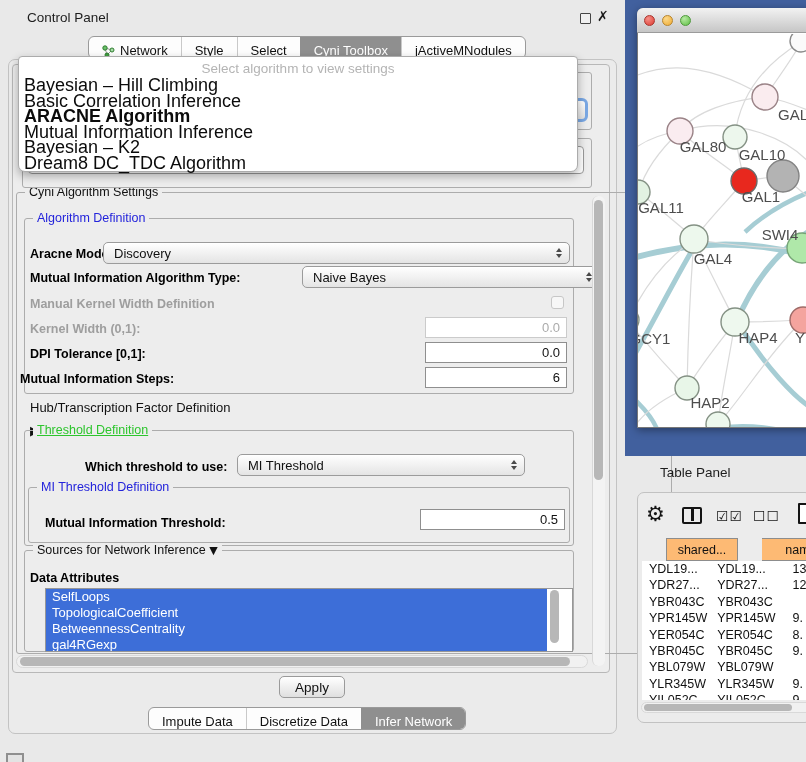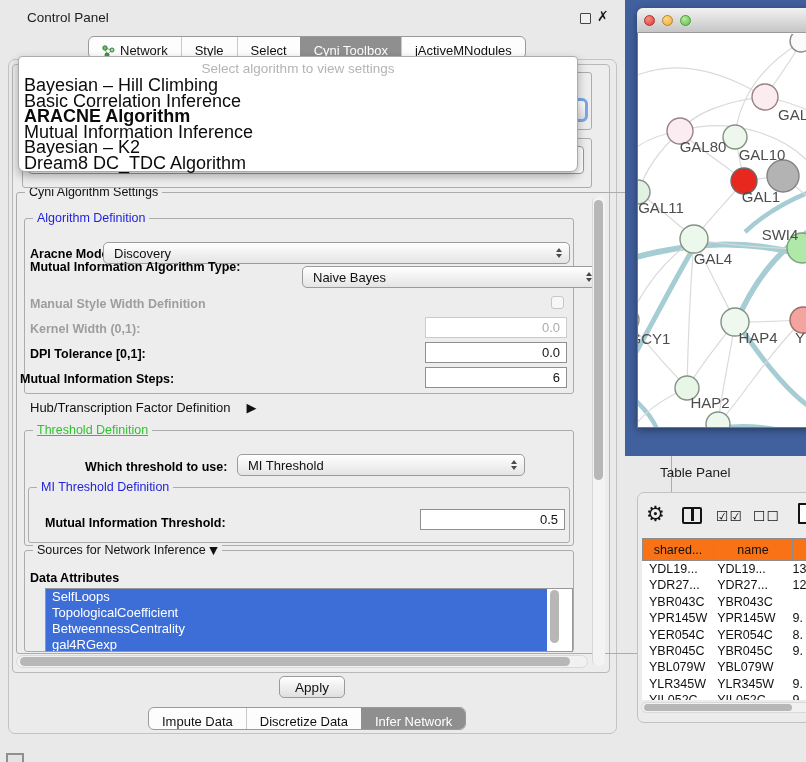--- a/index.html
+++ b/index.html
@@ -77,21 +77,21 @@
 
   .tp-title{left:660px;top:465px;font-size:13.5px;color:#1d1d1d;}
   .tp-box{left:637px;top:492px;width:175px;height:231px;border:1px solid #C2C2C2;border-radius:7px;background:#ECECEC;}
   .tp-gear{left:646px;top:502px;font-size:21px;font-family:"DejaVu Sans",sans-serif;color:#141414;}
   .tp-cols{left:682px;top:507px;width:20px;height:17px;border:2.5px solid #141414;border-radius:2px;}
   .tp-cols:after{content:"";position:absolute;left:7px;top:0;width:2.5px;height:12px;background:#141414;}
   .tp-checks{font-family:"DejaVu Sans",sans-serif;font-size:14px;color:#141414;letter-spacing:1px;top:508px;}
   .tp-doc{left:798px;top:503px;width:16px;height:21px;border:2px solid #141414;background:#FFF;border-radius:1px;}
   .tbl{left:642px;top:538px;font-size:12.5px;}
   .tbl-h{display:flex;height:23px;}
-  .tbl-h .hc{background:#f97316;border:1px solid #8D8D8D;border-left:none;display:flex;align-items:center;justify-content:center;}
+  .tbl-h .hc{background:#fdba74;border:1px solid #8D8D8D;border-left:none;display:flex;align-items:center;justify-content:center;margin-left:24px;}
   .tbl-h .hc:first-child{border-left:1px solid #8D8D8D;}
   .tbl-rows{position:absolute;left:0;top:23px;width:170px;height:139px;overflow:hidden;background:#FFF;}
   .trow{display:flex;height:16.4px;line-height:16.4px;}
   .trow .tc{overflow:hidden;white-space:nowrap;}
 
   svg text{font-family:"Liberation Sans",sans-serif;}
 </style>
 </head>
 <body>
 
@@ -155,38 +155,38 @@
     <span class="legend blue">Algorithm Definition</span>
   </div>
   <div class="abs lbl" style="left:30px;top:247px;">Aracne Mode:</div>
   <div class="abs combo" style="left:103px;top:242px;width:467px;">
     <span>Discovery</span>
     <span class="arrows">
         <span class="tri-up"></span>
         <span class="tri-dn"></span>
       </span>
   </div>
-  <div class="abs lbl" style="left:30px;top:260px;">Mutual Information Algorithm Type:</div>
+  <div class="abs lbl" style="left:30px;top:271px;">Mutual Information Algorithm Type:</div>
   <div class="abs combo" style="left:272px;top:266px;width:298px;margin-left:30px;">
     <span>Naive Bayes</span>
     <span class="arrows">
         <span class="tri-up"></span>
         <span class="tri-dn"></span>
       </span>
   </div>
-  <div class="abs lbl dis" style="left:30px;top:297px;">Manual Style Width Definition</div>
+  <div class="abs lbl dis" style="left:30px;top:297px;">Manual Kernel Width Definition</div>
   <div class="abs chk" style="left:551px;top:296px;"></div>
   <div class="abs lbl dis" style="left:30px;top:322px;">Kernel Width (0,1):</div>
   <div class="abs tfield dis" style="left:425px;top:317px;width:142px;">0.0</div>
   <div class="abs lbl" style="left:30px;top:347px;">DPI Tolerance [0,1]:</div>
   <div class="abs tfield" style="left:425px;top:342px;width:142px;">0.0</div>
   <div class="abs lbl" style="left:12px;top:372px;margin-left:8px;">Mutual Information Steps:</div>
   <div class="abs tfield" style="left:425px;top:367px;width:142px;">6</div>
 
-  <div class="abs" style="left:30px;top:400px;font-size:13px;display:flex;align-items:flex-start;gap:16px;">
+  <div class="abs" style="left:30px;top:400px;font-size:13px;display:flex;align-items:flex-start;gap:8px;flex-direction:column;">
     <span>Hub/Transcription Factor Definition</span>
     <span style="font-family:'DejaVu Sans',sans-serif;font-size:13px;">▶</span>
   </div>
 
   <div class="abs gbox" style="left:24px;top:430px;width:550px;height:116px;">
     <span class="legend green">Threshold Definition</span>
   </div>
   <div class="abs lbl" style="left:85px;top:460px;">Which threshold to use:</div>
   <div class="abs combo" style="left:237px;top:454px;width:288px;">
     <span>MI Threshold</span>

